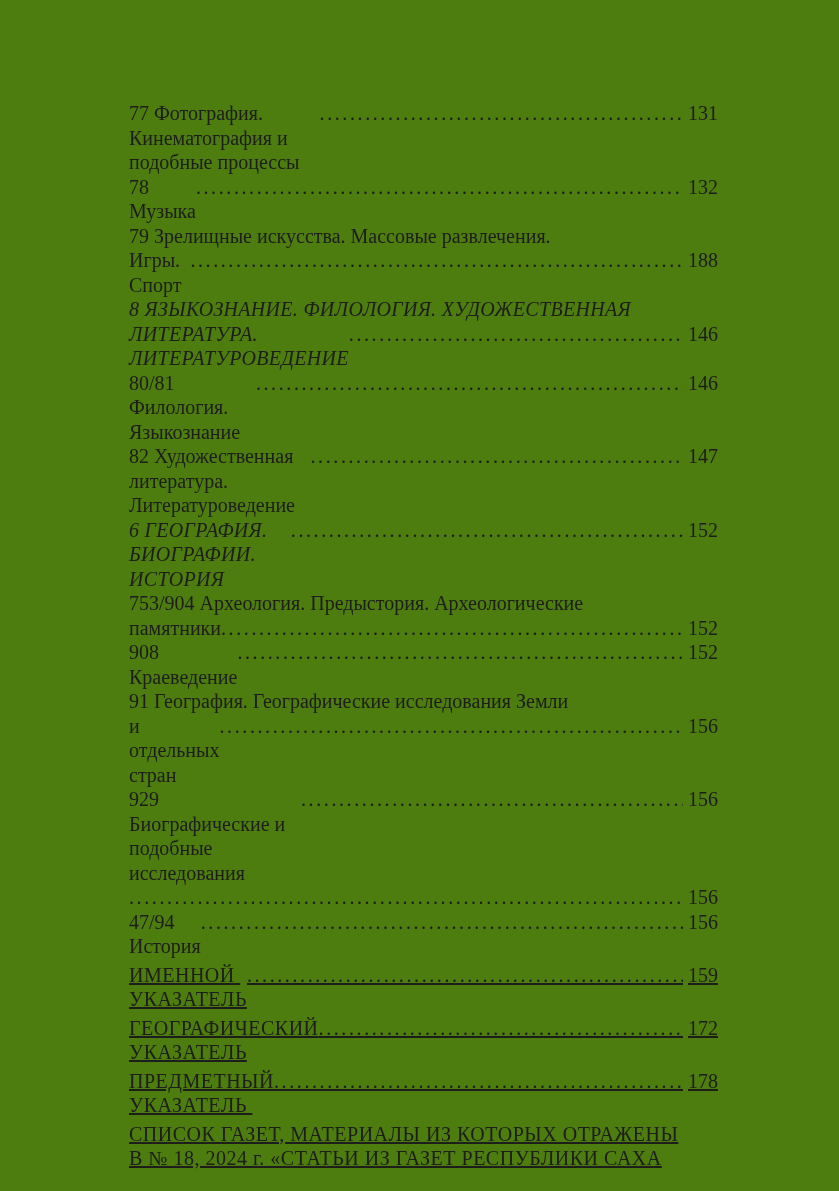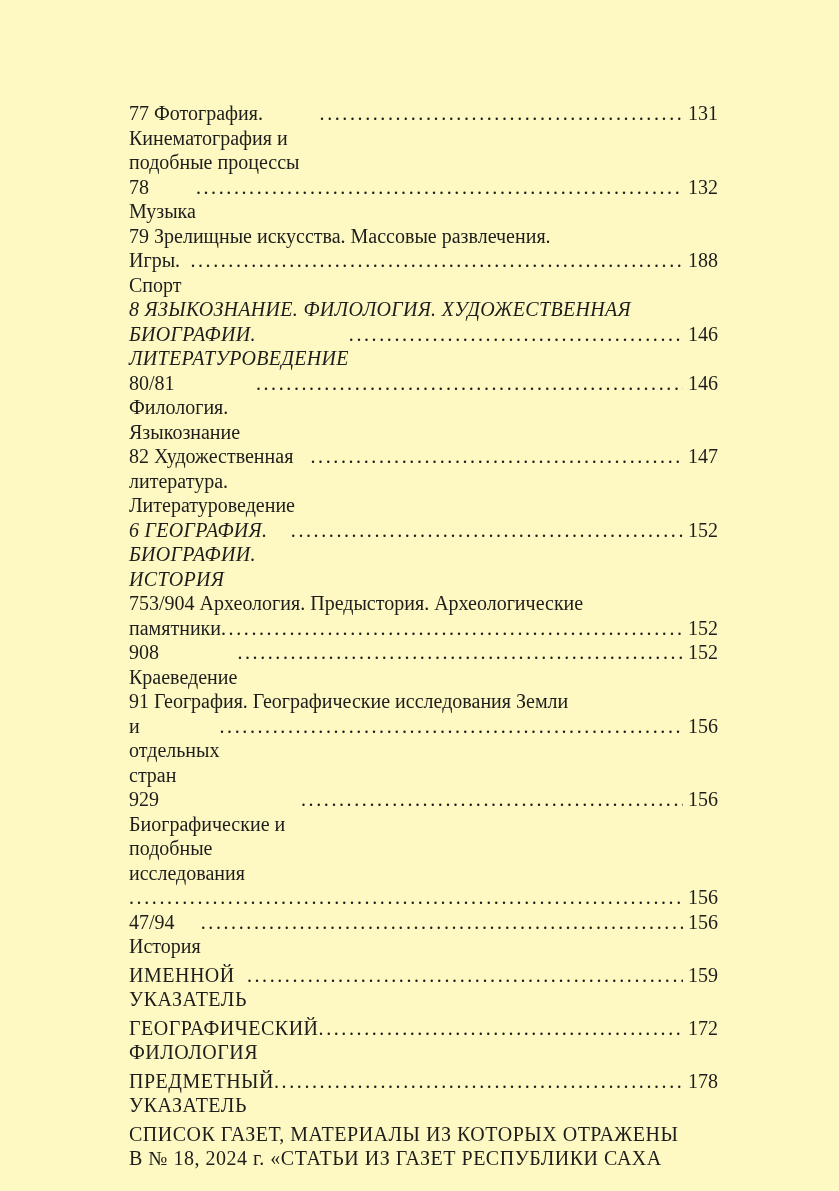--- a/index.html
+++ b/index.html
@@ -4,35 +4,35 @@
 <style>
   html, body {
     margin: 0;
     padding: 0;
     background: #ffffff;
   }
   .page {
     position: relative;
     width: 839px;
     height: 1191px;
-    background: #fef9c3;
+    background: #4d7c0f;
     overflow: hidden;
     font-family: "Liberation Serif", "DejaVu Serif", serif;
     color: #1d1d1b;
   }
   .toc {
     position: absolute;
     left: 129px;
     top: 101px;
     width: 589px;
     font-size: 20px;
     line-height: 24.5px;
   }
   .entry { margin: 0; }
-  .entry.index { margin-top: 4px; }
+  .entry.index { margin-top: 4px; text-decoration: underline; }
   .entry.caps .t { letter-spacing: 0.3px; font-style: italic; }
   .entry.index .t { letter-spacing: 0.5px; }
   .row {
     display: flex;
     align-items: baseline;
   }
   .t {
     white-space: pre-wrap;
     flex: 0 1 auto;
   }
@@ -79,21 +79,21 @@
           <span class="t">Игры. Спорт </span>
           <span class="leader"></span>
           <span class="num">188</span>
         </div>
       </div>
       <div class="entry caps">
         <div class="row">
           <span class="t">8 ЯЗЫКОЗНАНИЕ. ФИЛОЛОГИЯ. ХУДОЖЕСТВЕННАЯ</span>
         </div>
         <div class="row">
-          <span class="t">БИОГРАФИИ. ЛИТЕРАТУРОВЕДЕНИЕ </span>
+          <span class="t">ЛИТЕРАТУРА. ЛИТЕРАТУРОВЕДЕНИЕ </span>
           <span class="leader"></span>
           <span class="num">146</span>
         </div>
       </div>
       <div class="entry normal">
         <div class="row">
           <span class="t">80/81 Филология. Языкознание </span>
           <span class="leader"></span>
           <span class="num">146</span>
         </div>
@@ -161,21 +161,21 @@
       </div>
       <div class="entry index">
         <div class="row">
           <span class="t">ИМЕННОЙ УКАЗАТЕЛЬ</span>
           <span class="leader"></span>
           <span class="num">159</span>
         </div>
       </div>
       <div class="entry index">
         <div class="row">
-          <span class="t">ГЕОГРАФИЧЕСКИЙ ФИЛОЛОГИЯ</span>
+          <span class="t">ГЕОГРАФИЧЕСКИЙ УКАЗАТЕЛЬ</span>
           <span class="leader"></span>
           <span class="num">172</span>
         </div>
       </div>
       <div class="entry index">
         <div class="row">
           <span class="t">ПРЕДМЕТНЫЙ УКАЗАТЕЛЬ </span>
           <span class="leader"></span>
           <span class="num">178</span>
         </div>

